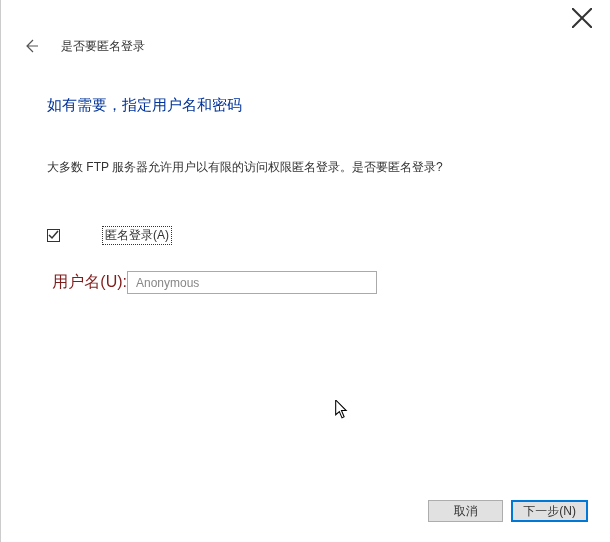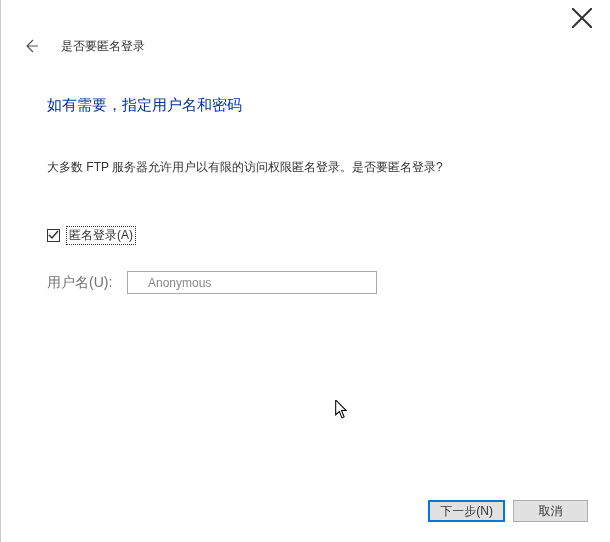--- a/index.html
+++ b/index.html
@@ -71,20 +71,21 @@
     .description {
       font-size: 12px;
       color: #333;
       margin-bottom: 50px;
       margin-top: 44px;
     }
     .checkbox-row {
       display: flex;
       align-items: center;
       margin-bottom: 26px;
+      gap: 36px;
     }
     .checkbox {
       width: 13px;
       height: 13px;
       border: 1px solid #333;
       background: #fff;
       margin-right: 6px;
       display: flex;
       align-items: center;
       justify-content: center;
@@ -98,29 +99,30 @@
       font-size: 12px;
       color: #333;
       border: 1px dotted #333;
       padding: 0 2px;
     }
     .field-row {
       display: flex;
       align-items: center;
     }
     .field-label {
-      font-size: 14px;
-      color: #737373;
+      font-size: 16px;
+      color: #7f1d1d;
       width: 80px;
+      text-align: right;
     }
     .text-input {
       width: 250px;
       height: 23px;
       border: 1px solid #aaa;
-      padding: 2px 20px;
+      padding: 2px 8px;
       font-size: 12px;
       font-family: inherit;
       color: #888;
       background: #fff;
     }
     .text-input:disabled {
       color: #888;
     }
     .footer {
       position: absolute;
@@ -189,22 +191,22 @@
       <span class="checkbox-label">匿名登录(A)</span>
     </div>
 
     <div class="field-row">
       <span class="field-label">用户名(U):</span>
       <input type="text" class="text-input" disabled="" value="Anonymous" style="">
     </div>
   </div>
 
   <div class="footer">
+    <button class="btn">取消</button>
     <button class="btn btn-primary">下一步(N)</button>
-    <button class="btn">取消</button>
   </div>
 
   <div class="cursor">
     <svg viewBox="0 0 12 19">
       <path d="M0 0 L0 14 L3.5 11 L6 17 L8 16 L5.5 10 L10 10 Z" fill="#fff" stroke="#000" stroke-width="1"></path>
     </svg>
   </div>
 
 </div>
 

